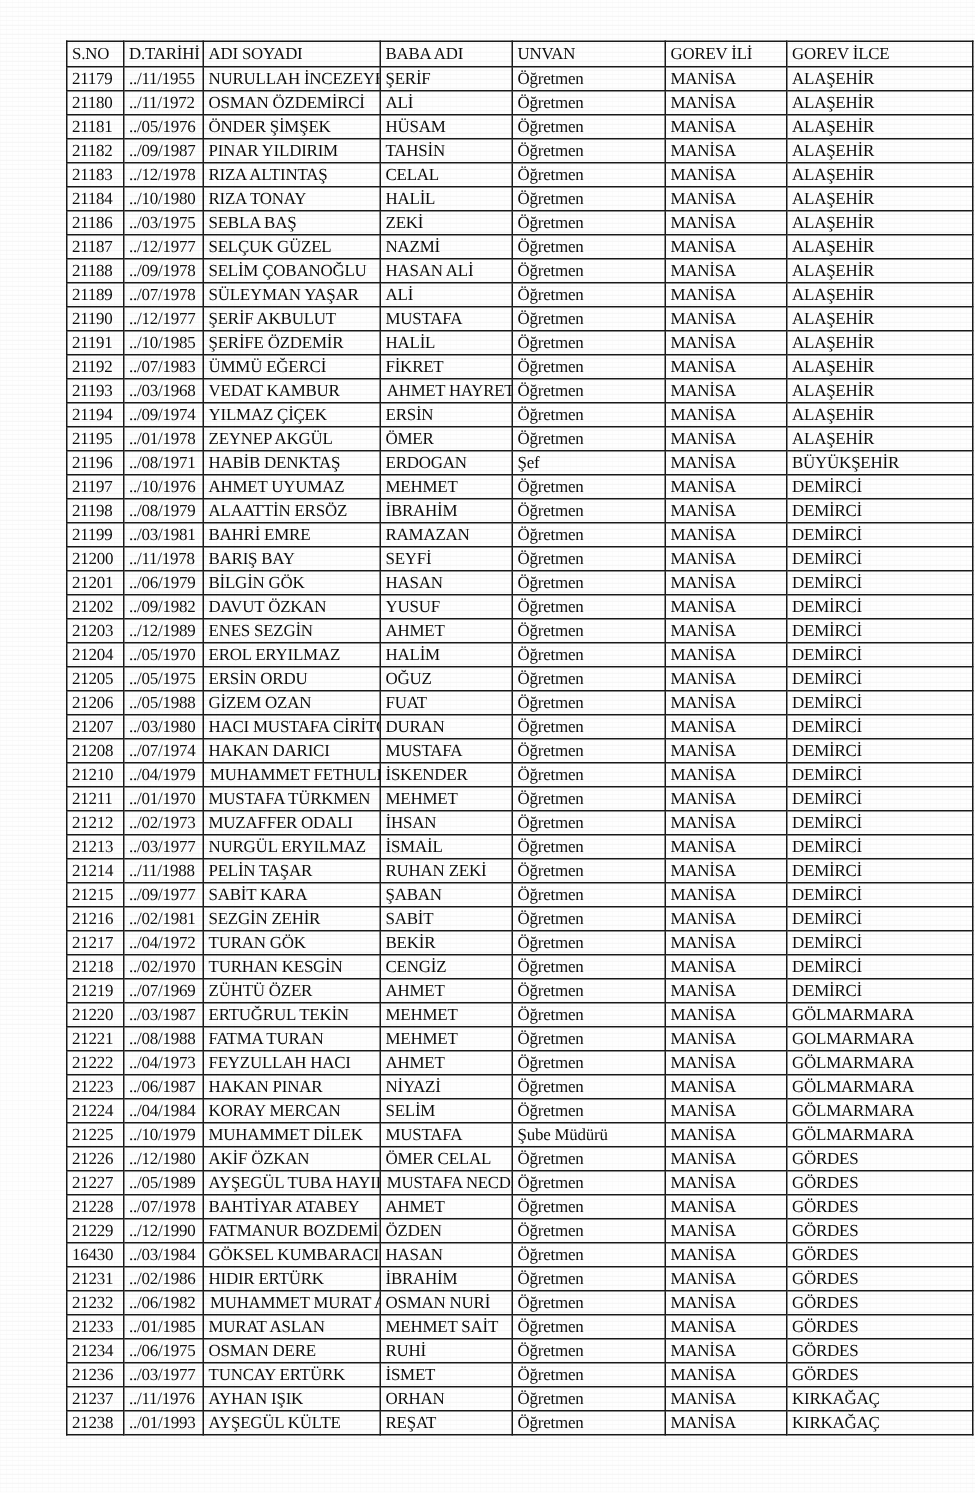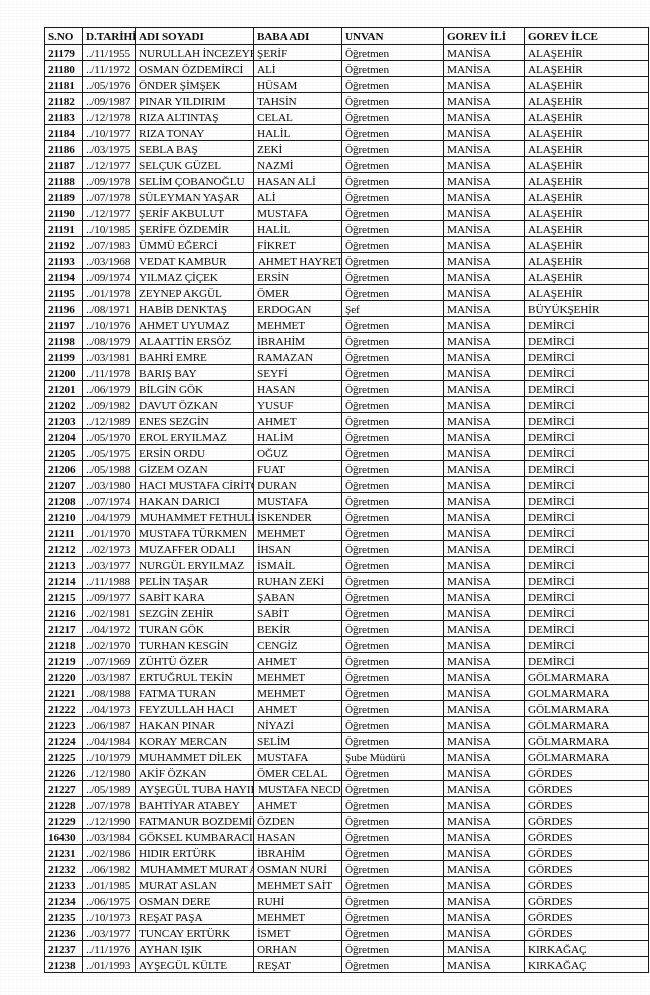--- a/index.html
+++ b/index.html
@@ -45,31 +45,30 @@
     height: 15px;
     line-height: 14px;
     vertical-align: middle;
     white-space: nowrap;
     overflow: hidden;
     text-align: left;
     font-size: 11.3px;
     letter-spacing: -0.15px;
   }
   table.roster thead th {
-    font-weight: bold;
+    font-weight: normal;
     font-size: 11.2px;
     letter-spacing: -0.1px;
     height: 16px;
     line-height: 15px;
   }
   
   td.sno {
     font-size: 11.2px;
     letter-spacing: -0.3px;
-    font-weight: bold;
   }
   td.dt {
     font-size: 11.2px;
     letter-spacing: -0.35px;
   }
   
   td.name, td.baba, td.il, td.ilce {
     font-size: 11.4px;
   }
   
@@ -168,21 +167,21 @@
           <td class="sno">21183</td>
           <td class="dt">../12/1978</td>
           <td class="name">RIZA ALTINTAŞ</td>
           <td class="baba">CELAL</td>
           <td class="unvan">Öğretmen</td>
           <td class="il">MANİSA</td>
           <td class="ilce">ALAŞEHİR</td>
         </tr>
         <tr>
           <td class="sno">21184</td>
-          <td class="dt">../10/1977</td>
+          <td class="dt">../10/1980</td>
           <td class="name">RIZA TONAY</td>
           <td class="baba">HALİL</td>
           <td class="unvan">Öğretmen</td>
           <td class="il">MANİSA</td>
           <td class="ilce">ALAŞEHİR</td>
         </tr>
         <tr>
           <td class="sno">21186</td>
           <td class="dt">../03/1975</td>
           <td class="name">SEBLA BAŞ</td>
@@ -603,29 +602,20 @@
           <td class="baba">MEHMET SAİT</td>
           <td class="unvan">Öğretmen</td>
           <td class="il">MANİSA</td>
           <td class="ilce">GÖRDES</td>
         </tr>
         <tr>
           <td class="sno">21234</td>
           <td class="dt">../06/1975</td>
           <td class="name">OSMAN DERE</td>
           <td class="baba">RUHİ</td>
-          <td class="unvan">Öğretmen</td>
-          <td class="il">MANİSA</td>
-          <td class="ilce">GÖRDES</td>
-        </tr>
-        <tr>
-          <td class="sno">21235</td>
-          <td class="dt">../10/1973</td>
-          <td class="name">REŞAT PAŞA</td>
-          <td class="baba">MEHMET</td>
           <td class="unvan">Öğretmen</td>
           <td class="il">MANİSA</td>
           <td class="ilce">GÖRDES</td>
         </tr>
         <tr>
           <td class="sno">21236</td>
           <td class="dt">../03/1977</td>
           <td class="name">TUNCAY ERTÜRK</td>
           <td class="baba">İSMET</td>
           <td class="unvan">Öğretmen</td>

